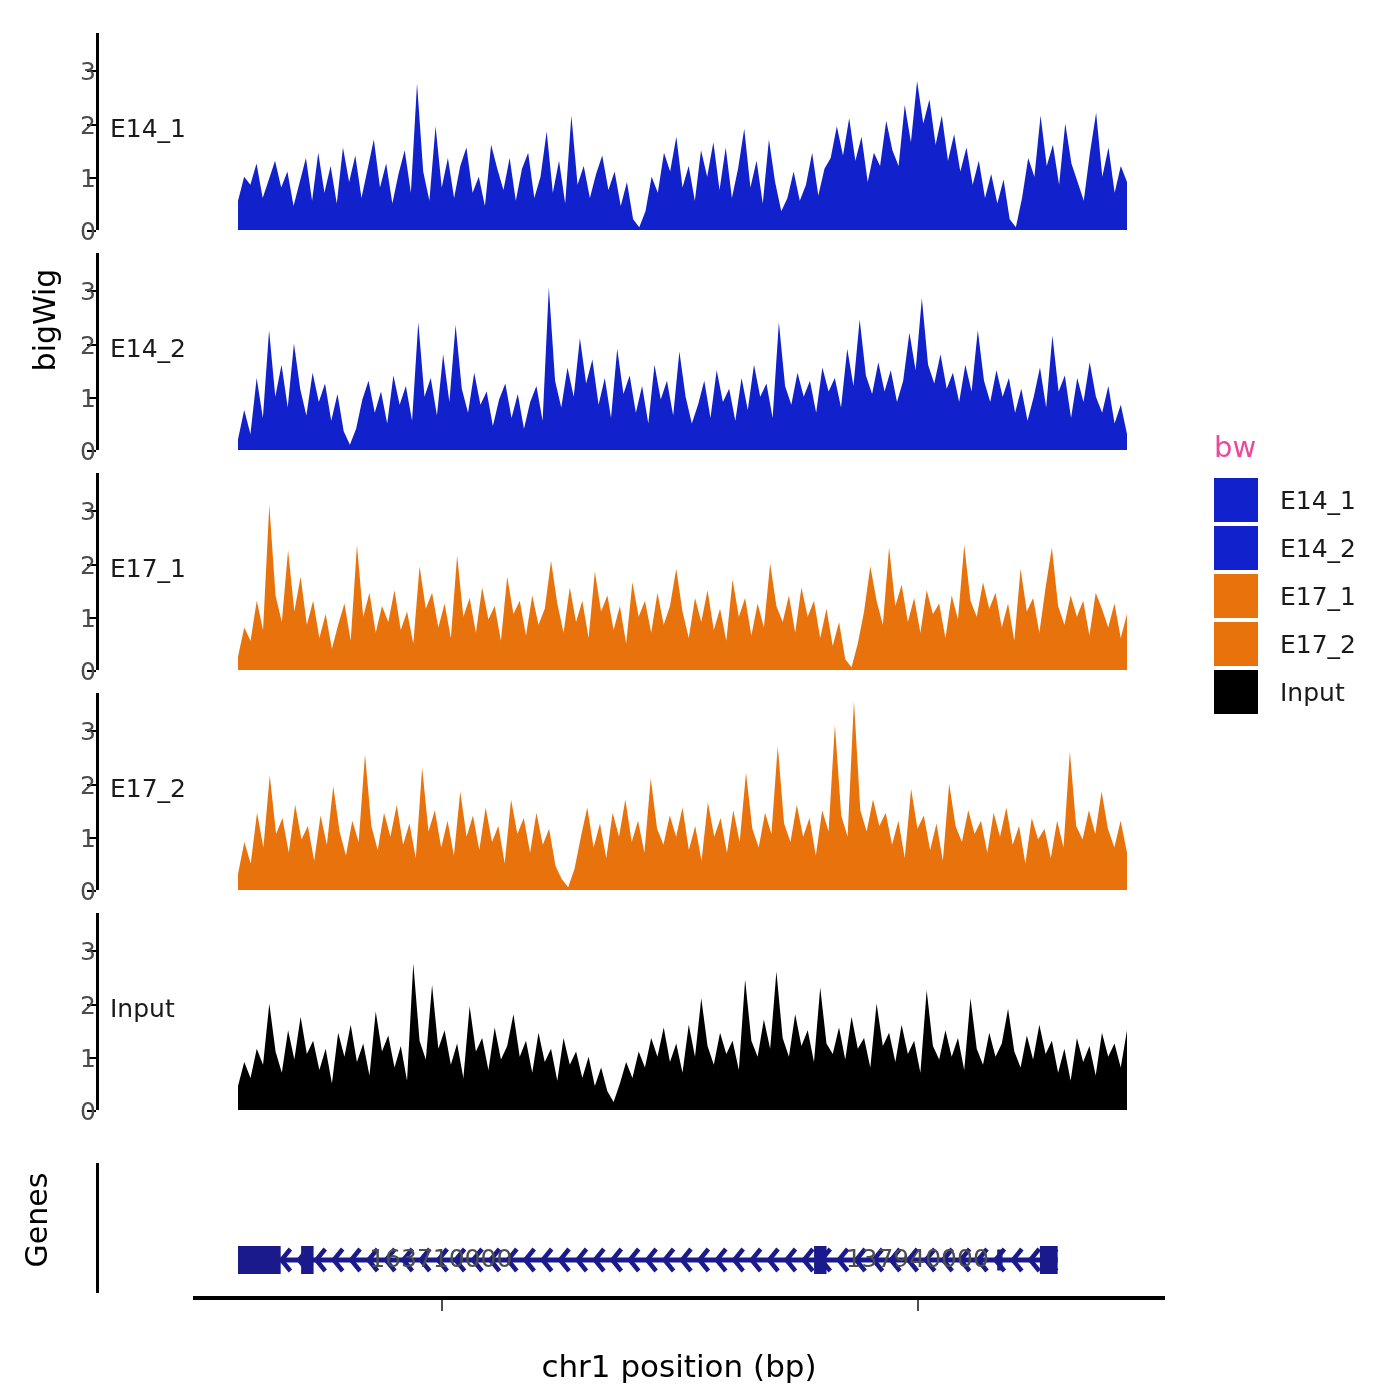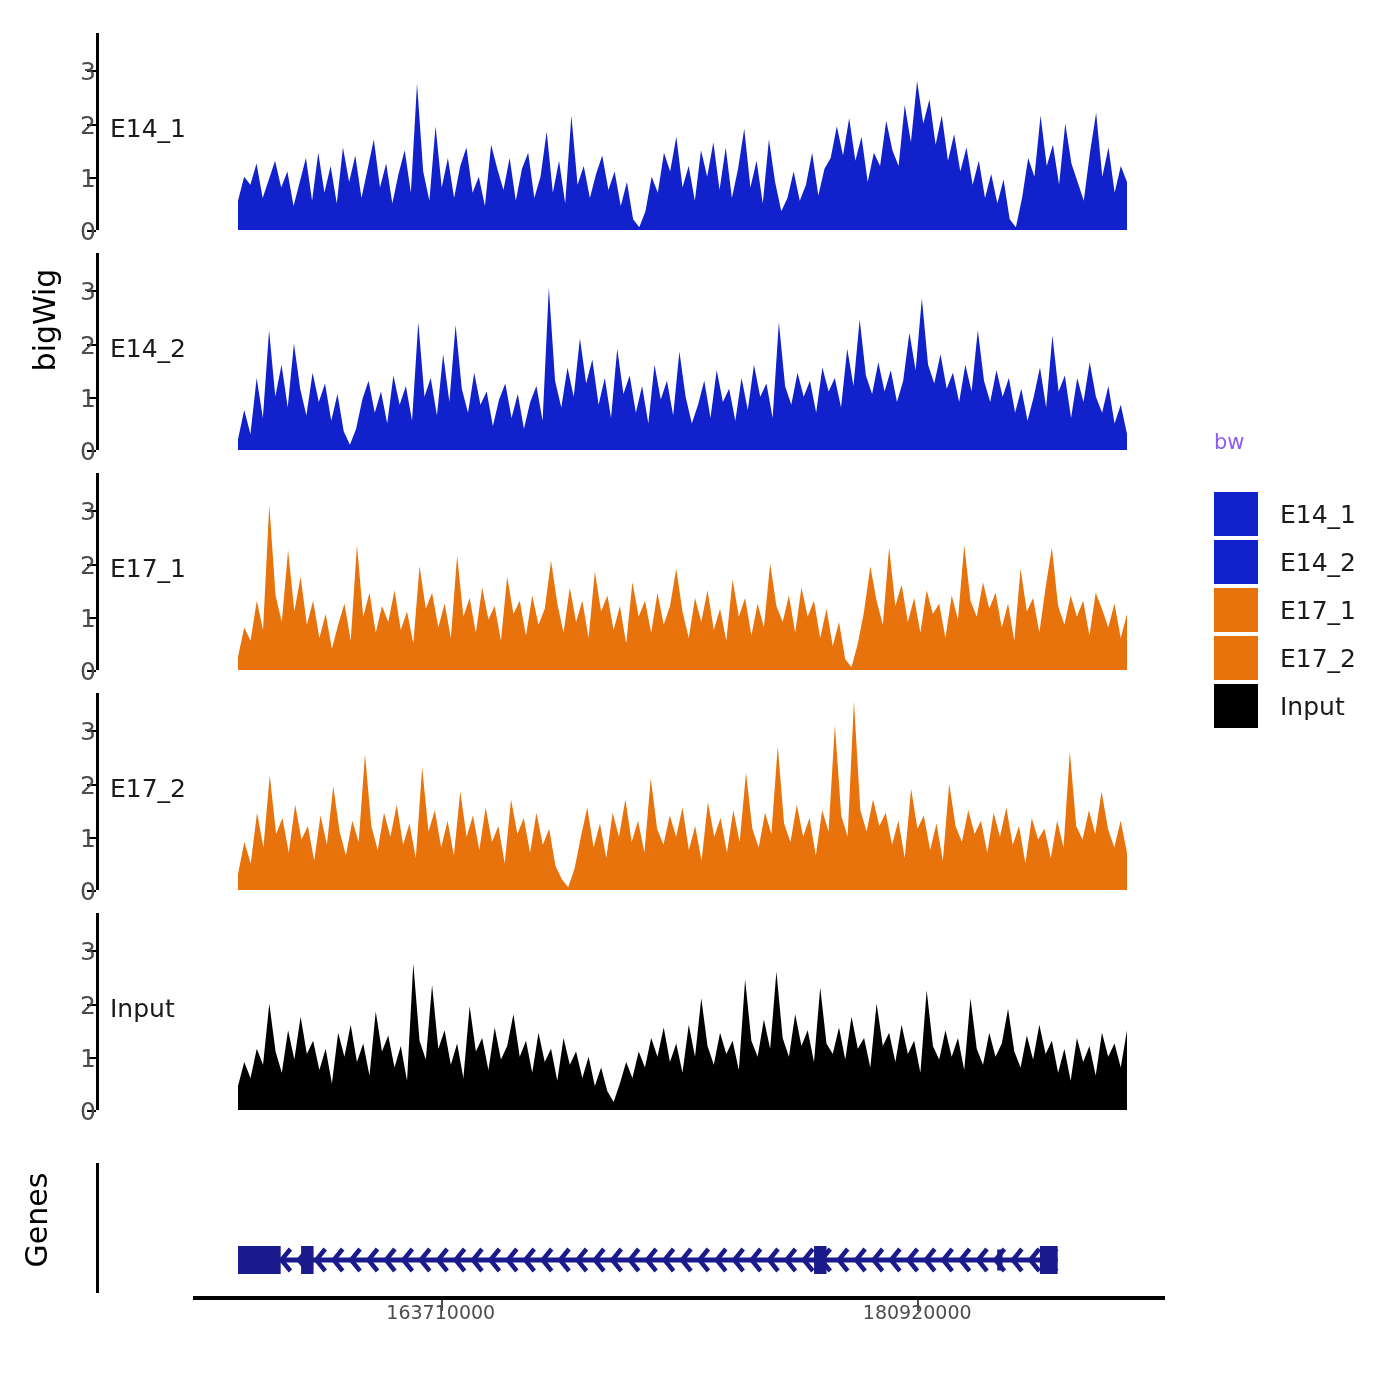--- a/index.html
+++ b/index.html
@@ -70,33 +70,33 @@
     font-family:"DejaVu Sans Mono","Liberation Mono",monospace;
     font-size:23px;color:#000;
   }
   #gene-track{position:absolute;left:142px;top:0;width:889px;height:130px;}
   #gene-track svg{display:block;width:100%;height:100%;}
 
   
   #xaxis{position:absolute;left:193px;top:1296px;width:972px;height:4px;background:#000;}
   .xtick{position:absolute;top:1300px;width:2px;height:11px;background:#4d4d4d;}
   .xticklabel{
-    position:absolute;top:1301px;
-    font-size:19px;color:#4d4d4d;
+    position:absolute;top:1244px;
+    font-size:25px;color:#4d4d4d;
     transform:translateX(-50%);
     white-space:nowrap;
   }
   #xaxis-title{
     position:absolute;left:193px;top:1348px;width:972px;
     text-align:center;font-size:31px;color:#000;
   }
 
   
   #legend{position:absolute;left:1214px;top:430px;width:180px;}
-  #legend-title{font-size:21px;color:#8b5cf6;margin-bottom:36px;}
+  #legend-title{font-size:29px;color:#ec4899;margin-bottom:12px;}
   .legend-row{display:flex;align-items:center;height:48px;}
   .legend-key{width:44px;height:44px;flex:0 0 44px;}
   .legend-label{margin-left:22px;font-size:25px;color:#1a1a1a;white-space:nowrap;}
 </style>
 </head>
 <body>
 
 <div class="root">
 
   <div class="axis-title" id="bigwig-title">bigWig</div>
@@ -288,22 +288,23 @@
           <rect x="801.878" y="83" width="17.780000000000015" height="28" fill="#1a1a8c"></rect>
         </svg>
       </div>
   </div>
 
   <div id="xaxis"></div>
   <div id="xticks">
       <div class="xtick" style="left: 440.765px;"></div>
       <div class="xticklabel" style="left: 440.765px;">163710000</div>
       <div class="xtick" style="left: 917.235px;"></div>
-      <div class="xticklabel" style="left: 917.235px;">180920000</div>
+      <div class="xticklabel" style="left: 917.235px;">137940000</div>
     </div>
+  <div id="xaxis-title">chr1 position (bp)</div>
 
   <div id="legend">
     <div id="legend-title">bw</div>
     <div id="legend-rows">
         <div class="legend-row">
           <div class="legend-key" style="background: rgb(17, 33, 204);"></div>
           <div class="legend-label">E14_1</div>
         </div>
         <div class="legend-row">
           <div class="legend-key" style="background: rgb(17, 33, 204);"></div>

